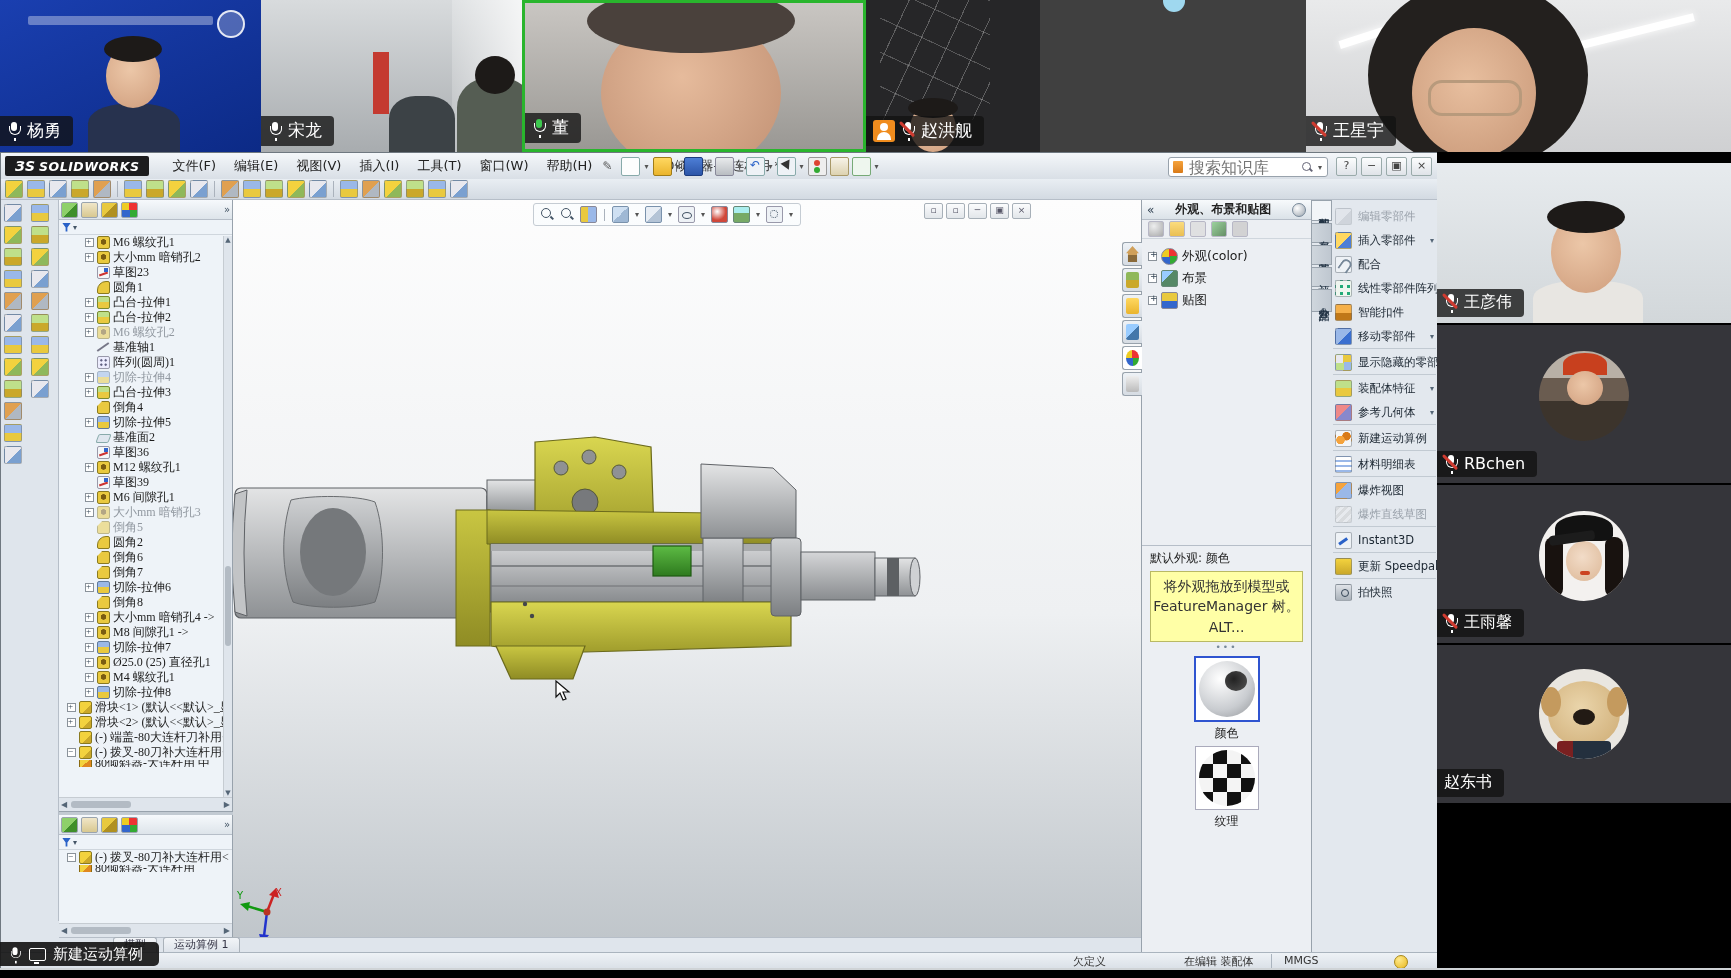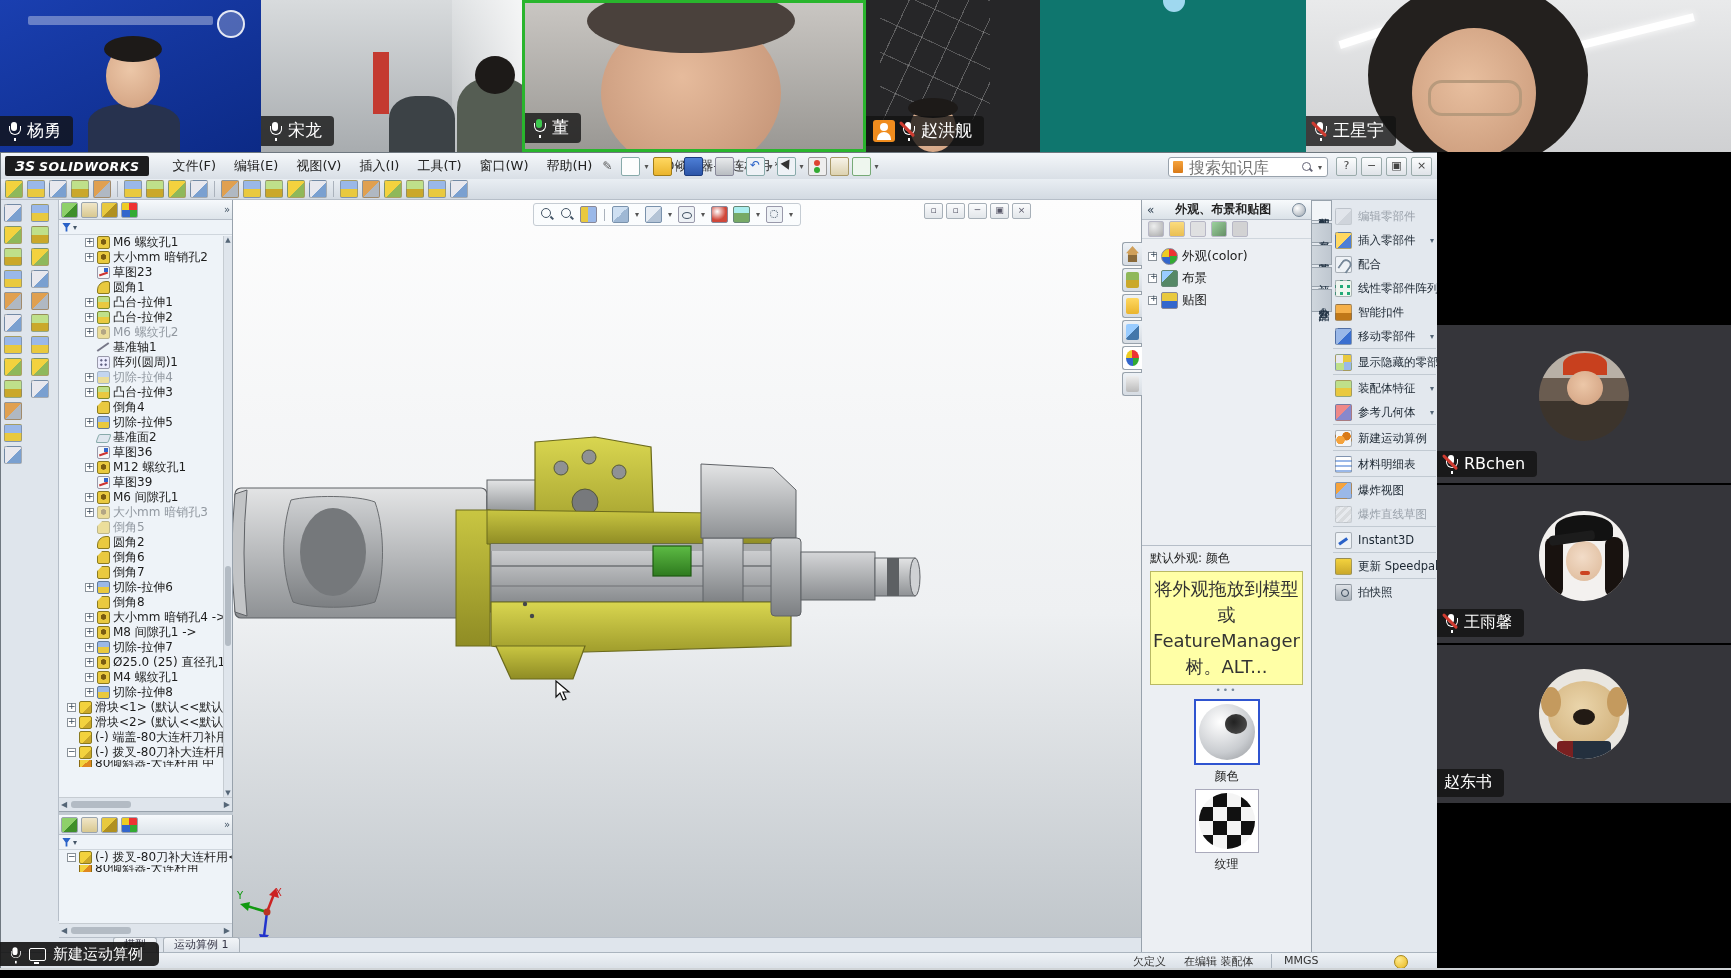--- a/index.html
+++ b/index.html
@@ -71,21 +71,21 @@
   .fmtabs{height:17px;display:flex;align-items:center;gap:3px;padding:1px 2px;background:linear-gradient(#f6f9fc,#dde4ea);border-bottom:1px solid #b6bec8;}
   .ftab{width:15px;height:14px;border:1px solid #9aa4ae;border-radius:2px;flex:none;}
   .ftab.a{background:linear-gradient(135deg,#8ed06a 55%,#3f8f2a 55%);}
   .ftab.b{background:linear-gradient(#f0e6c8,#d8c890);}
   .ftab.c{background:linear-gradient(135deg,#e8c93f 50%,#b09020 50%);}
   .ftab.d{background:conic-gradient(#e33 0 25%,#3a3 0 50%,#36c 0 75%,#ec2 0);}
   .fmore{margin-left:auto;font-size:10px;color:#456;}
   .filterrow{height:14px;display:flex;align-items:center;padding:0 3px;gap:2px;border-bottom:1px solid #cfd6dd;}
   .funnel{width:9px;height:9px;background:#2a62c8;clip-path:polygon(0 0,100% 0,60% 55%,60% 100%,40% 100%,40% 55%);}
   .fdd{font-size:8px;color:#456;}
-  .tree{position:relative;overflow:hidden;}
+  .tree{position:relative;overflow:hidden;font-family:Liberation Serif, serif;}
   .trow{display:flex;align-items:center;gap:3px;height:15px;padding-left:26px;white-space:nowrap;font-size:12px;color:#1c1c1c;}
   .trow.ind0{padding-left:8px;}
   .trow.grayed{color:#9198a0;}
   .trow.grayed .fi{opacity:.5;}
   .trow.clipped{height:7px;overflow:hidden;}
   .ebox{width:9px;height:9px;border:1px solid #8a929a;background:#fff;flex:none;position:relative;visibility:hidden;box-sizing:border-box;}
   .exp-plus .ebox,.exp-minus .ebox{visibility:visible;}
   .exp-plus .ebox:before{content:"+";position:absolute;left:0;top:-3px;width:7px;font-size:9px;color:#345;}
   .exp-minus .ebox:before{content:"−";position:absolute;left:0;top:-3px;width:7px;font-size:9px;color:#345;}
   .fi{width:13px;height:13px;flex:none;border-radius:2px;position:relative;box-sizing:border-box;}
@@ -138,21 +138,21 @@
   .tpi.s3{background:#ddd;}
   .tpi.s4{background:linear-gradient(135deg,#8c8,#474);}
   .tpi.s5{background:#ccc;}
   .tptree{padding:6px 0 0 6px;height:150px;}
   .tprow{display:flex;align-items:center;gap:4px;height:22px;font-size:12.5px;color:#1c1c1c;}
   .tpsphere{width:15px;height:15px;border-radius:50%;background:conic-gradient(#e33 0 25%,#3a3 0 50%,#36c 0 75%,#ec2 0);border:1px solid #889;}
   .tpscene{width:15px;height:15px;border-radius:2px;background:linear-gradient(135deg,#9cf 40%,#586 40%);border:1px solid #687;}
   .tpdecal{width:15px;height:15px;border-radius:2px;background:linear-gradient(#e9c93f 55%,#36c 55%);border:1px solid #889;}
   .tpdivider{border-top:1px solid #b6bec8;margin-top:4px;}
   .defapp{font-size:12px;color:#222;padding:4px 8px 2px;}
-  .hintbox{margin:2px 8px;background:#ffffa6;border:1px solid #b9b964;font-size:18px;color:#333;text-align:center;padding:4px 2px;line-height:1.45;}
+  .hintbox{margin:2px 8px;background:#ffffa6;border:1px solid #b9b964;font-size:14px;color:#333;text-align:center;padding:4px 2px;line-height:1.45;}
   .dots3{text-align:center;color:#789;font-size:9px;letter-spacing:2px;height:8px;line-height:6px;}
   .thumb{width:62px;height:62px;margin:4px auto 0;background:#fff;position:relative;border:1px solid #aab;}
   .thumb.sel{border:2px solid #2f54d0;}
   .sphere1{position:absolute;inset:3px;border-radius:50%;background:radial-gradient(circle at 38% 32%,#ffffff,#c9ccd0 60%,#8f9296);}
   .sphere1:after{content:"";position:absolute;left:26px;top:10px;width:22px;height:20px;border-radius:50%;background:radial-gradient(circle at 40% 40%,#222,#555);}
   .sphere2{position:absolute;inset:3px;border-radius:50%;background:
      repeating-conic-gradient(#111 0 25%,#f4f4f4 0 50%) 0 0/28px 28px,#fff;overflow:hidden;}
   .thumblabel{text-align:center;font-size:12px;color:#222;margin-top:3px;}
   .sidetabs{position:absolute;left:-20px;top:42px;display:flex;flex-direction:column;gap:2px;}
   .stab{width:19px;height:22px;border:1px solid #98a2ac;border-right:0;background:linear-gradient(#eef2f6,#d6dce3);border-radius:3px 0 0 3px;position:relative;}
@@ -208,21 +208,21 @@
   .bottomline{position:absolute;left:0;top:968px;width:1731px;height:2px;background:#cfd3d6;z-index:25;}
   
   .sidecol{position:absolute;left:1437px;top:152px;width:294px;height:826px;background:#000;}
   .stile{position:absolute;left:0;width:294px;background:#35353a;overflow:hidden;}
   .avatar{position:absolute;left:50%;transform:translateX(-50%);width:90px;height:90px;border-radius:50%;overflow:hidden;}
   .scroll-ind{position:absolute;left:1163px;top:-10px;width:22px;height:22px;border-radius:50%;background:#9fd8ef;z-index:40;}
 </style>
 </head>
 <body>
 
-<div class="abs" style="left:0;top:0;width:1731px;height:152px;background:#0f766e;">
+<div class="abs" style="left:0;top:0;width:1731px;height:152px;background:#404040;">
 
   <div class="vtile" style="left:0;width:261px;background:linear-gradient(155deg,#1a3fb0,#0c2a86);">
     <div class="abs" style="left:28px;top:16px;width:185px;height:9px;background:rgba(255,255,255,.35);border-radius:2px;"></div>
     <div class="abs" style="right:16px;top:10px;width:24px;height:24px;border-radius:50%;border:2px solid rgba(255,255,255,.85);background:rgba(255,255,255,.25);"></div>
     <div class="torso" style="left:88px;top:104px;width:92px;height:48px;background:#27324e;"></div>
     <div class="skin" style="left:106px;top:44px;width:54px;height:64px;"></div>
     <div class="hairband" style="left:104px;top:36px;width:58px;height:26px;"></div>
     <div class="npill">
       <span class="mic">
           <b></b>
@@ -922,29 +922,43 @@
           <span class="dd2">▾</span>
         </div>
       </div>
   </div>
 
   <div class="doctabs">
     <span class="dtab">模型</span>
     <span class="dtab">运动算例 1</span>
   </div>
   <div class="statusbar">
-    <span class="seg" style="left:1132px;">欠定义</span>
+    <span class="seg" style="left:1072px;">欠定义</span>
     <span class="seg" style="left:1183px;">在编辑 装配体</span>
     <span class="seg" style="left:1270px;width:1px;height:14px;background:#aab4be;"></span>
     <span class="seg" style="left:1283px;">MMGS</span>
     <span class="helpdot"></span>
   </div>
 </div>
 
 <div class="sidecol">
+  <div class="stile" style="top:11px;height:160px;background:linear-gradient(#e7ebee,#d2d7da);">
+    <div class="torso" style="left:96px;top:118px;width:110px;height:42px;background:#e8e6e2;"></div>
+    <div class="skin" style="left:114px;top:48px;width:70px;height:82px;"></div>
+    <div class="hairband" style="left:110px;top:38px;width:78px;height:32px;"></div>
+    <div class="npill" style="font-size:16px;">
+      <span class="mic muted">
+          <b></b>
+          <i></i>
+          <u></u>
+          <s></s>
+        </span>
+      <span>王彦伟</span>
+    </div>
+  </div>
   <div class="stile" style="top:333px;height:158px;">
     <div class="avatar" style="top:26px;background:#f3f1ef;">
       <div style="position:absolute;left:6px;top:26px;width:18px;height:60px;background:#18120f;border-radius:8px;"></div>
       <div style="position:absolute;right:6px;top:26px;width:18px;height:60px;background:#18120f;border-radius:8px;"></div>
       <div class="skin" style="left:27px;top:30px;width:36px;height:40px;background:radial-gradient(circle at 45% 40%,#f2dcc8,#dcb796);"></div>
       <div style="position:absolute;left:16px;top:4px;width:58px;height:26px;background:#121212;border-radius:50% 50% 20% 20%;"></div>
       <div style="position:absolute;left:10px;top:22px;width:46px;height:10px;background:#1c1c1c;border-radius:4px;transform:rotate(-8deg);"></div>
       <div style="position:absolute;left:41px;top:60px;width:10px;height:4px;background:#c42;border-radius:2px;"></div>
     </div>
     <div class="npill" style="font-size:16px;">

